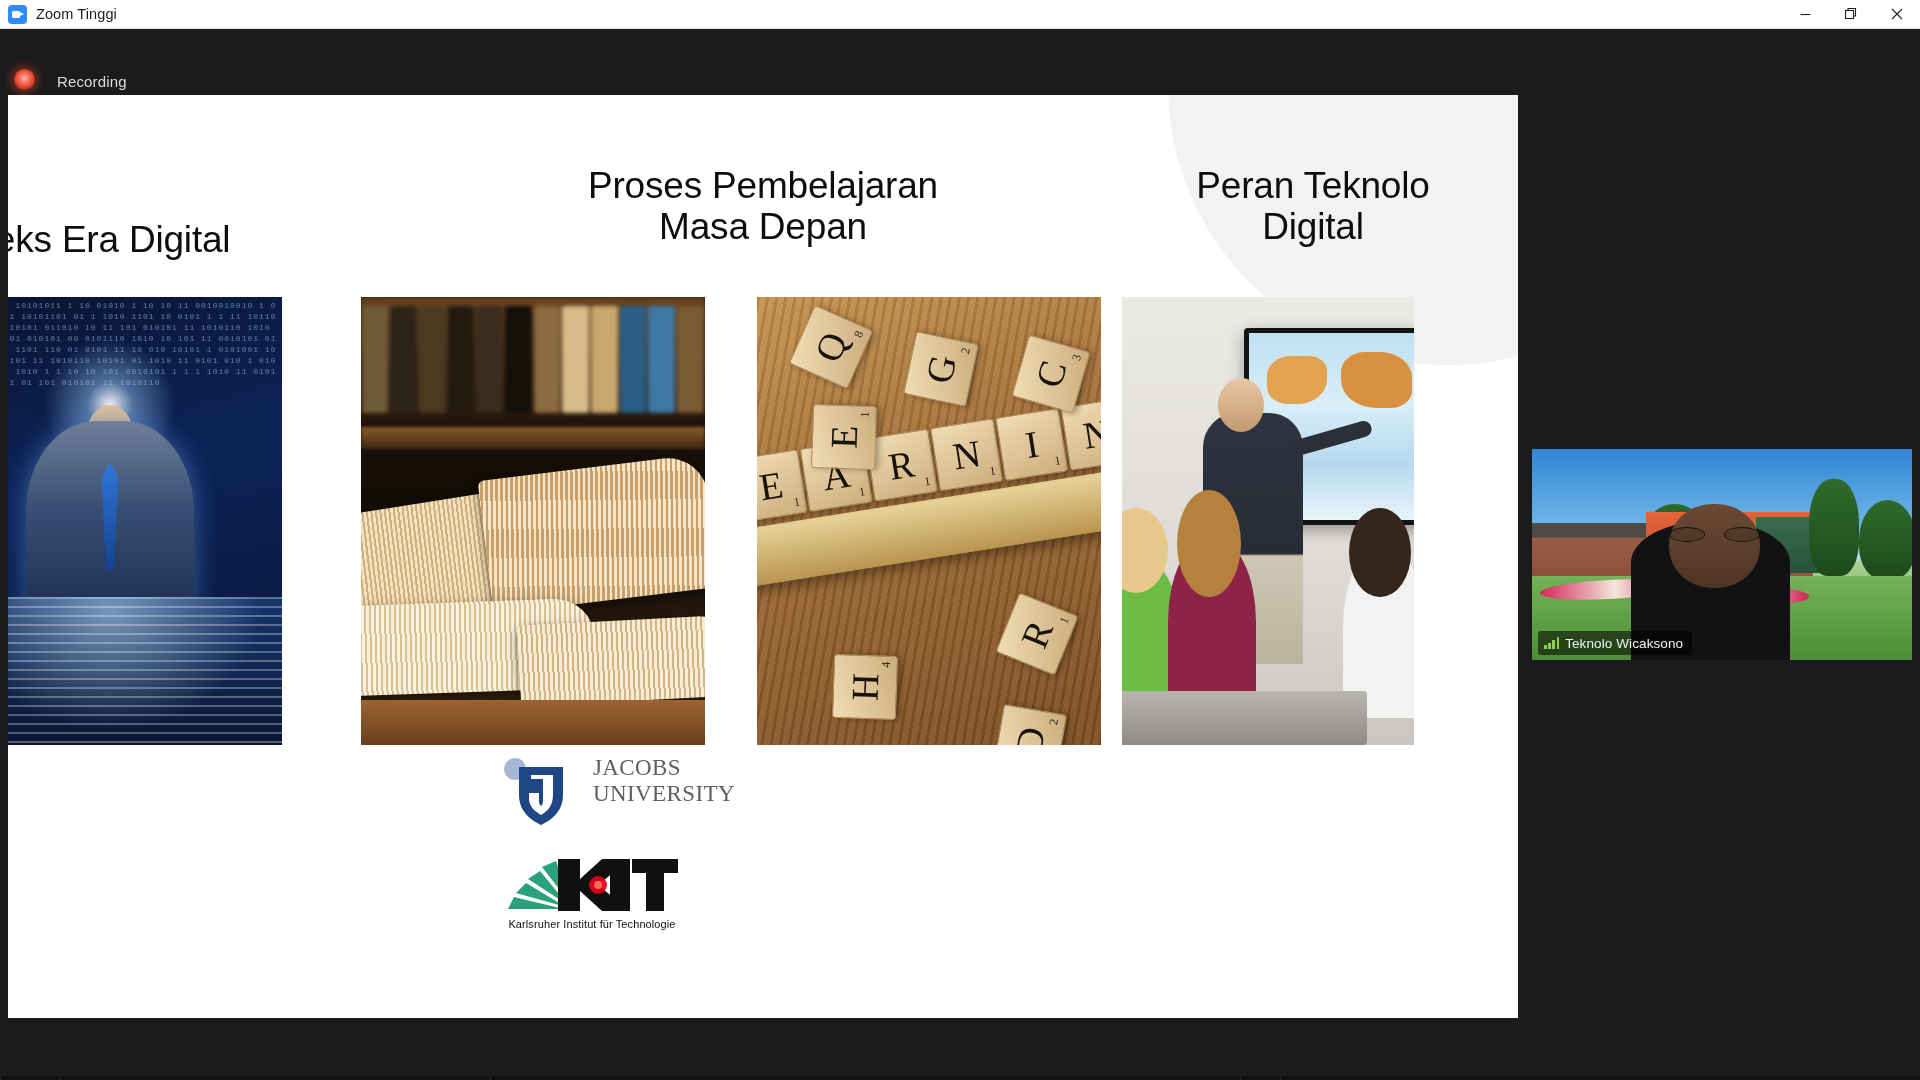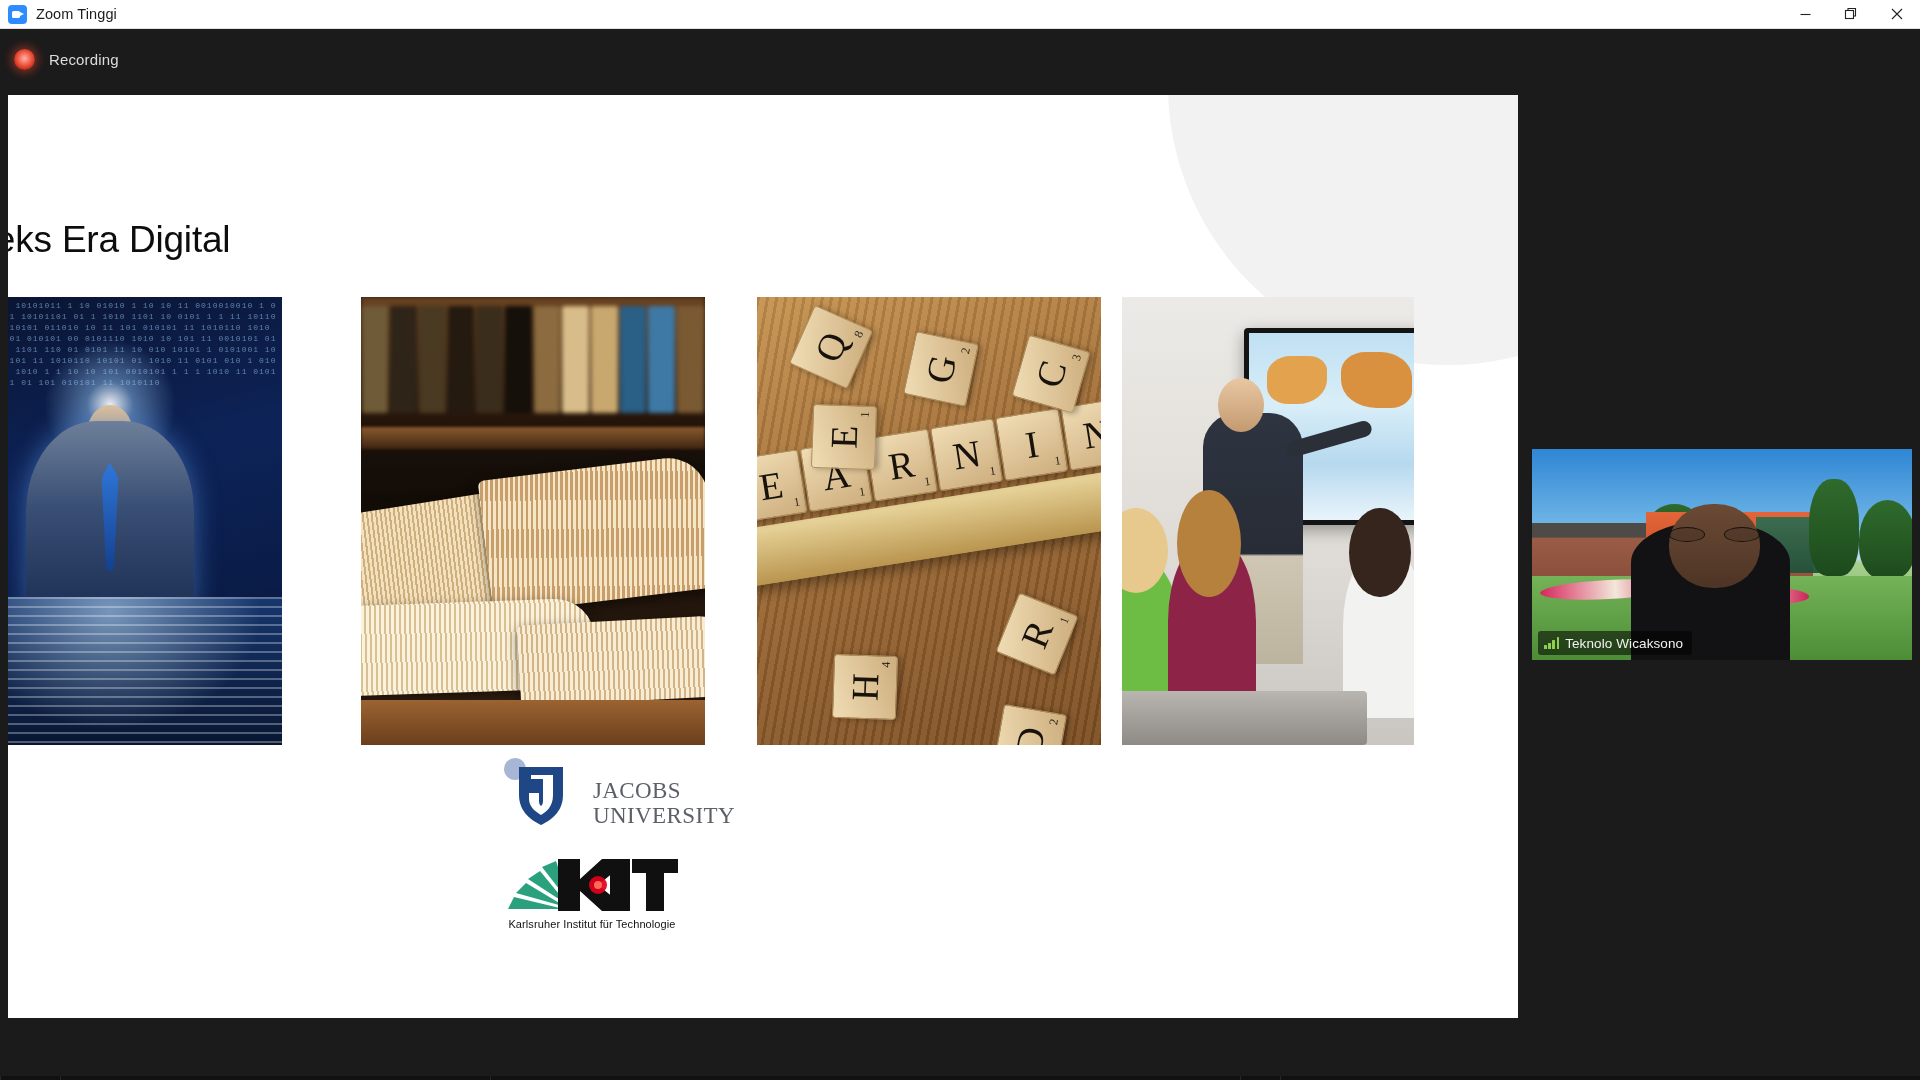--- a/index.html
+++ b/index.html
@@ -38,21 +38,21 @@
   .tb-controls { margin-left:auto; display:flex; height:29px; }
   .tb-btn {
     width:46px; height:29px; display:flex; align-items:center; justify-content:center;
     color:#222;
   }
   .tb-btn svg { display:block; }
 
   
   .recbar {
     position:absolute; left:0; top:29px; width:1712px; height:61px;
-    background:#1b1b1b; display:flex; align-items:center;
+    background:#1b1b1b; display:flex; align-items:flex-end;gap:8px;
   }
   .rec-dot {
     margin-left:14px; width:21px; height:21px; border-radius:50%;
     background:radial-gradient(circle at 50% 45%, #ffb2a6 0%, #f25b45 42%, #c02b1c 72%, #7e1a10 100%);
     box-shadow:0 0 9px 3px rgba(230,70,45,.45);
     flex:none;
   }
   .rec-label {
     margin-left:14px; font-size:15px; color:#dcdcdc; letter-spacing:.15px;
   }
@@ -255,21 +255,21 @@
     position:absolute; left:-6%; bottom:0; width:90%; height:12%;
     background:linear-gradient(180deg,#b9b6b1,#8e8b86); border-radius:4px;
   }
 
   
   .logos {
     position:absolute; left:0; top:660px; width:100%;
   }
   .logo-jacobs {
     position:absolute; left:493px; top:0;
-    display:flex; align-items:flex-end; gap:18px;
+    display:flex; align-items:flex-start; gap:18px;
   }
   .jacobs-mark { position:relative; width:74px; height:74px; flex:none; }
   .jacobs-text {
     font-family:"Liberation Serif", serif; font-size:23px; line-height:1.12;
     color:#5b5f66; letter-spacing:.4px; white-space:pre-line;
   }
   .logo-kit {
     position:absolute; left:498px; top:98px;
     display:flex; flex-direction:column; align-items:center;
   }
@@ -393,20 +393,24 @@
   <div class="rec-dot"></div>
   <div class="rec-label">Recording</div>
 </div>
 
 <div class="slide">
   <div class="slide-deco"></div>
   <div class="slide-inner">
 
     <div class="titles">
       <div class="col-title c1">onteks Era Digital</div>
+      <div class="col-title c3">Proses Pembelajaran
+Masa Depan</div>
+      <div class="col-title c4">Peran Teknolo
+Digital</div>
     </div>
 
     <div class="imgrow">
 
       <div class="imgcell c1">
         <div class="photo ph-digital">
           <div class="bits">1101 01 11 1 10101011 1 10 01010 1 10 10 11 0010010010 1 0101001 101 01 10101101 01 1 1010 1101 10 0101 1 1 11 10110 101 010 1 1010101 011010 10 11 101 010101 11 1010110 1010 10101 01 01101 010101 00 0101110 1010 10 101 11 0010101 01011 1 1 1010 1101 110 01 0101 11 10 010 10101 1 0101001 101 01 101 010101 11 1010110 10101 01 1010 11 0101 010 1 0101 00 0101110 1010 1 1 10 10 101 0010101 1 1 1 1010 11 0101 1010 1011 101 01 101 010101 11 1010110</div>
           <div class="glow"></div>
           <div class="head"></div>
           <div class="figure"></div>

